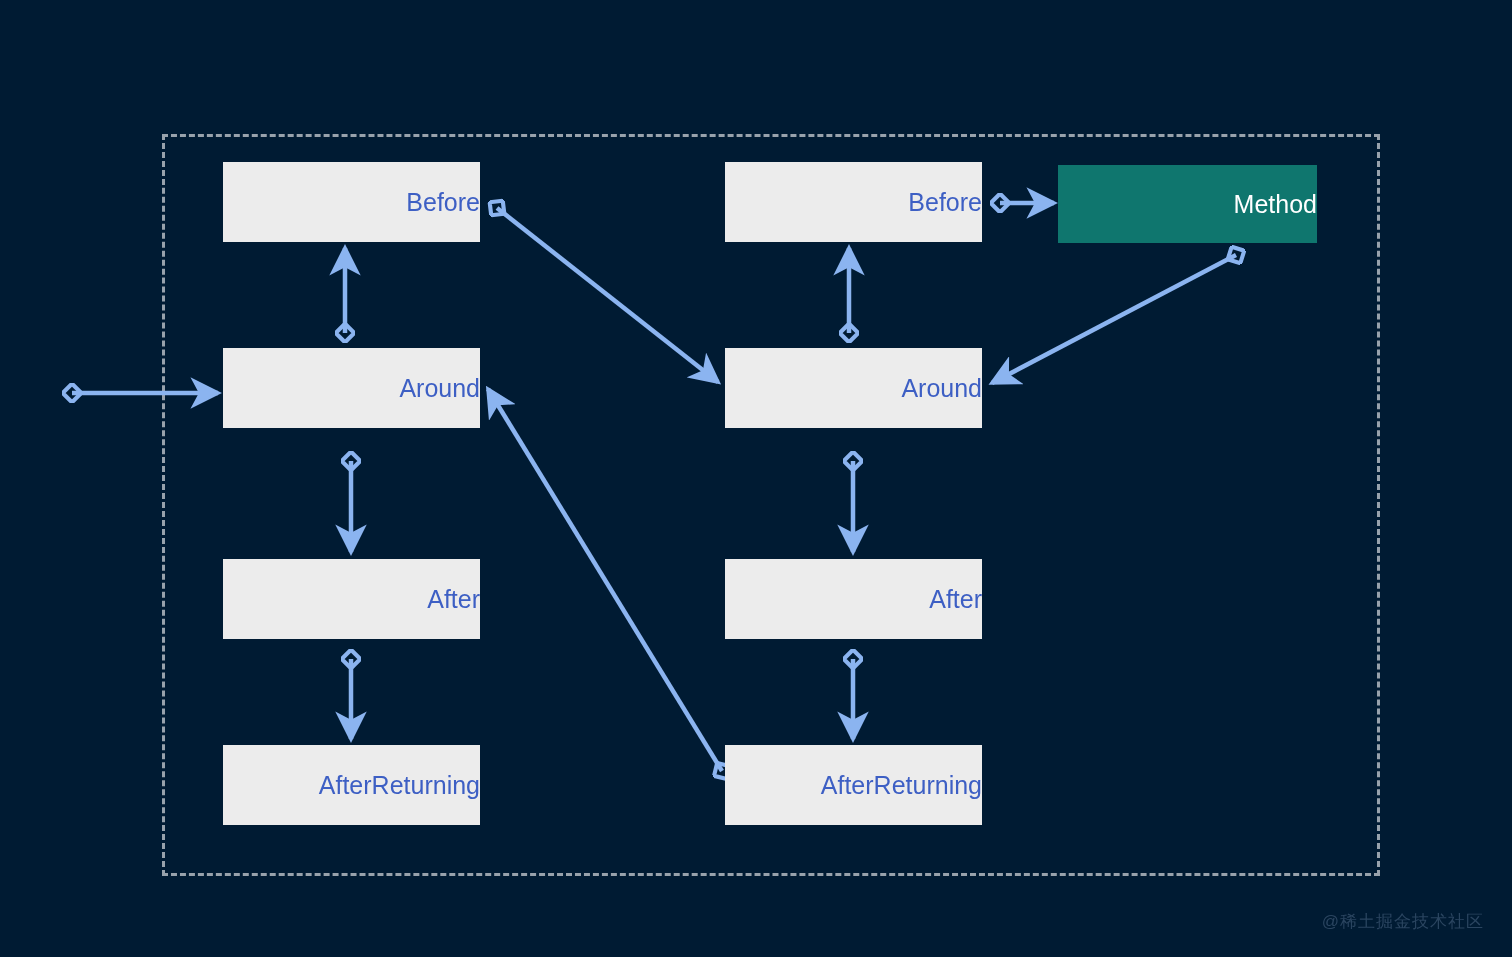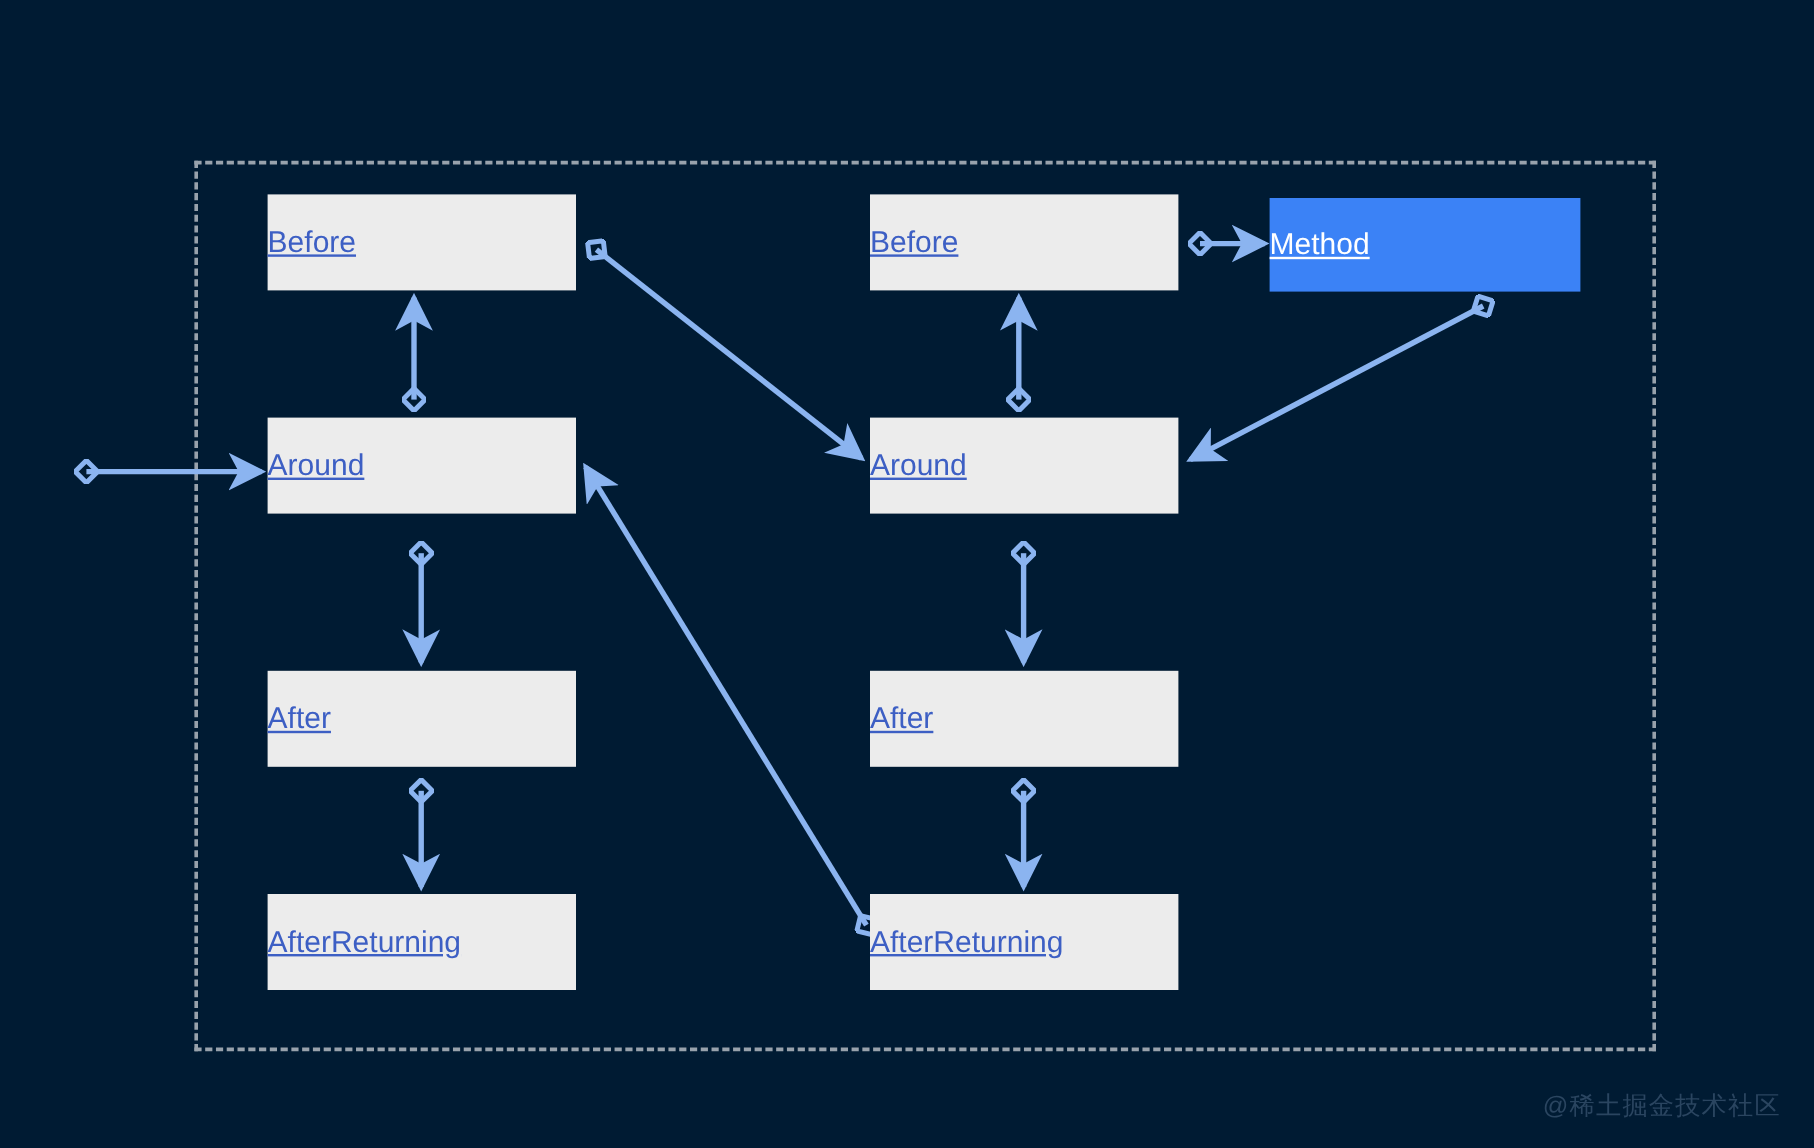--- a/index.html
+++ b/index.html
@@ -36,46 +36,45 @@
     width: 1218px;
     height: 742px;
     border: 3px dashed #98A2AC;
     box-sizing: border-box;
   }
   .node {
     position: absolute;
     box-sizing: border-box;
     display: flex;
     align-items: center;
-    justify-content: flex-start;
+    justify-content: flex-end;
     background: #ECECEC;
     color: #3D5FC4;
     font-size: 25px;
     line-height: 28px;
     white-space: nowrap;
-    text-decoration: underline;
   }
   .node.method-node {
-    background: #3b82f6;
+    background: #0f766e;
     color: #FFFFFF;
   }
   #edges {
     position: absolute;
     left: 0;
     top: 0;
     width: 1512px;
     height: 957px;
     pointer-events: none;
   }
   #watermark {
     position: absolute;
     right: 28px;
     bottom: 24px;
     color: #2A4560;
-    font-size: 21px;
+    font-size: 17px;
     line-height: 22px;
     letter-spacing: 1px;
   }
 </style>
 </head>
 <body>
 
 <div id="canvas">
 
 

